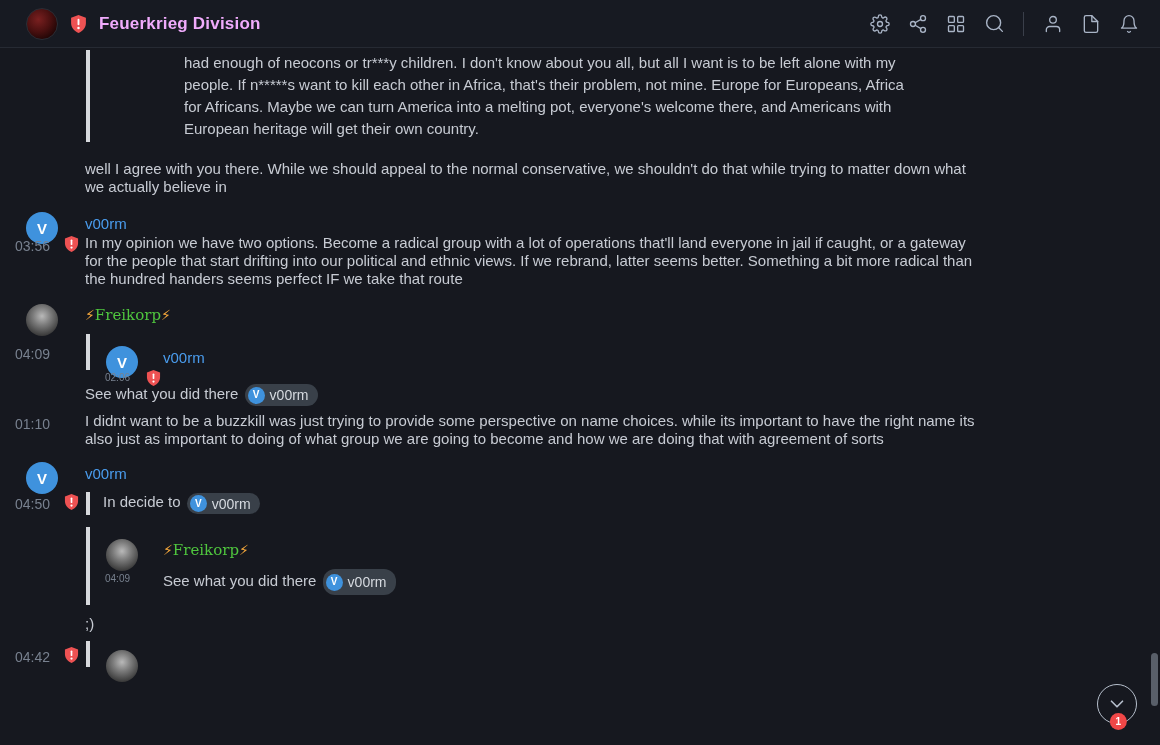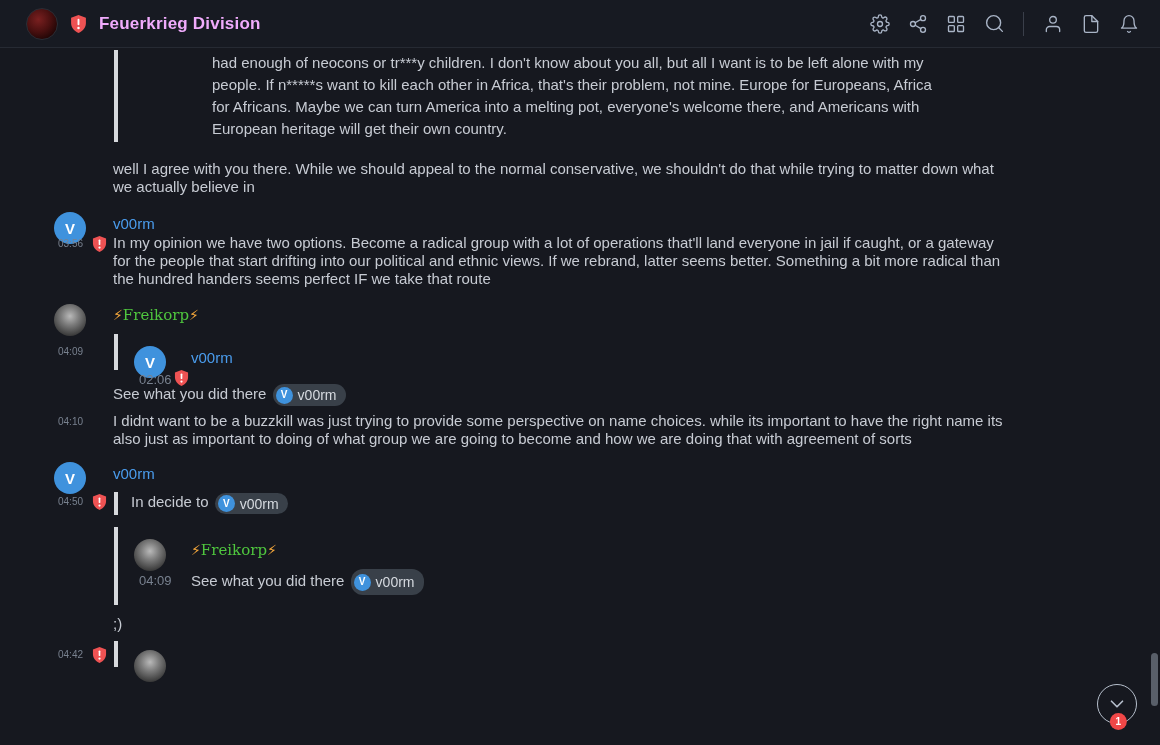--- a/index.html
+++ b/index.html
@@ -16,42 +16,42 @@
   .header-title { margin-left:12px; font-size:17px; font-weight:600; color:#f0abfc; letter-spacing:.2px; }
   .header-actions { margin-left:auto; display:flex; align-items:center; gap:8px; }
   .icon-btn { width:30px; height:30px; display:flex; align-items:center; justify-content:center;
               cursor:pointer; border-radius:4px; }
   .icon-btn svg { stroke:#a9b4c6; fill:none; stroke-width:1.6; stroke-linecap:round; stroke-linejoin:round; }
   .v-divider { width:1px; height:24px; background:#3a3f4a; margin:0 6px; }
   .hdr-shield { margin-left:12px; }
 
   
   .chat { position:relative; height:697px; padding-top:2px; color:#c7cbd3; font-size:15px; }
-  .group { position:relative;margin-left:28px; }
+  .group { position:relative; }
   .avatar { position:absolute; left:26px; top:0; width:32px; height:32px; border-radius:50%;
             display:flex; align-items:center; justify-content:center; cursor:pointer; }
   .avatar-blue { background:#3f92dd; color:#fff; font-size:15px; font-weight:700; }
   .avatar-gray { background:radial-gradient(circle at 50% 38%, #b9b9b9 0%, #7c7c7c 35%, #3c3c3c 75%, #262626 100%); }
   .uname-row { margin-left:85px; height:22px; display:flex; align-items:center; }
   .uname-blue { color:#4a9ced; cursor:pointer; }
   .uname-green { color:#4fc63e; font-weight:400; font-family:"DejaVu Serif", serif; cursor:pointer; }
   .bolt { color:#f6a83b; font-family:"DejaVu Sans", sans-serif; font-size:14px; }
   .row { position:relative; }
-  .time { position:absolute; left:30px; top:4px; font-size:10px; color:#78818f; width:34px; }
+  .time { position:absolute; left:15px; top:4px; font-size:14px; color:#78818f; width:34px; }
   .row-shield { position:absolute; left:64px; top:2px; }
   .msg { margin-left:85px; max-width:900px; line-height:18px; }
 
   .quote { margin-left:86px; border-left:4px solid #d7d9dd; padding-left:9px; position:relative; }
   .quote-indent { padding-left:85px; line-height:22px; max-width:810px; padding-top:2px; padding-bottom:2px; }
   .q-inner { position:relative; padding-top:12px; padding-bottom:2px; }
   .q-avatar { position:absolute; left:7px; top:12px; width:32px; height:32px; border-radius:50%;
               display:flex; align-items:center; justify-content:center; cursor:pointer; }
   .q-uname-row { margin-left:64px; height:22px; display:flex; align-items:center; }
   .q-row { position:relative; }
-  .q-time { position:absolute; left:12px; top:4px; font-size:13px; color:#78818f; width:34px; }
+  .q-time { position:absolute; left:6px; top:4px; font-size:10px; color:#78818f; width:34px; }
   .q-shield { position:absolute; left:47px; top:2px; }
   .q-msg { margin-left:64px; max-width:790px; line-height:22px; }
 
   .chip { display:inline-flex; align-items:center; gap:5px; background:#394049; border-radius:12px;
           padding:2px 9px 2px 3px; vertical-align:middle; cursor:pointer; margin-left:2px; }
   .chip-av { width:17px; height:17px; border-radius:50%; background:#3f92dd; color:#fff;
              font-size:10px; font-weight:700; display:flex; align-items:center; justify-content:center; }
   .chip-label { color:#d5d9df; font-size:14px; }
 
   
@@ -190,21 +190,21 @@
     </div>
     <div class="row mt14">
       <div class="msg"><span>See what you did there</span>
         <span class="chip">
           <span class="chip-av">V</span>
           <span class="chip-label">v00rm</span>
         </span>
       </div>
     </div>
     <div class="row mt6">
-      <span class="time">04:10</span>
+      <span class="time">01:10</span>
       <div class="msg">I didnt want to be a buzzkill was just trying to provide some perspective on name choices.  while its important to have the right name its also just as important to doing of what group we are going to become and how we are doing that with agreement of sorts</div>
     </div>
   </div>
 
   <div class="group mt14">
     <div class="avatar avatar-blue">V</div>
     <div class="uname-row">
       <span class="uname-blue">v00rm</span>
     </div>
     <div class="row mt8">

